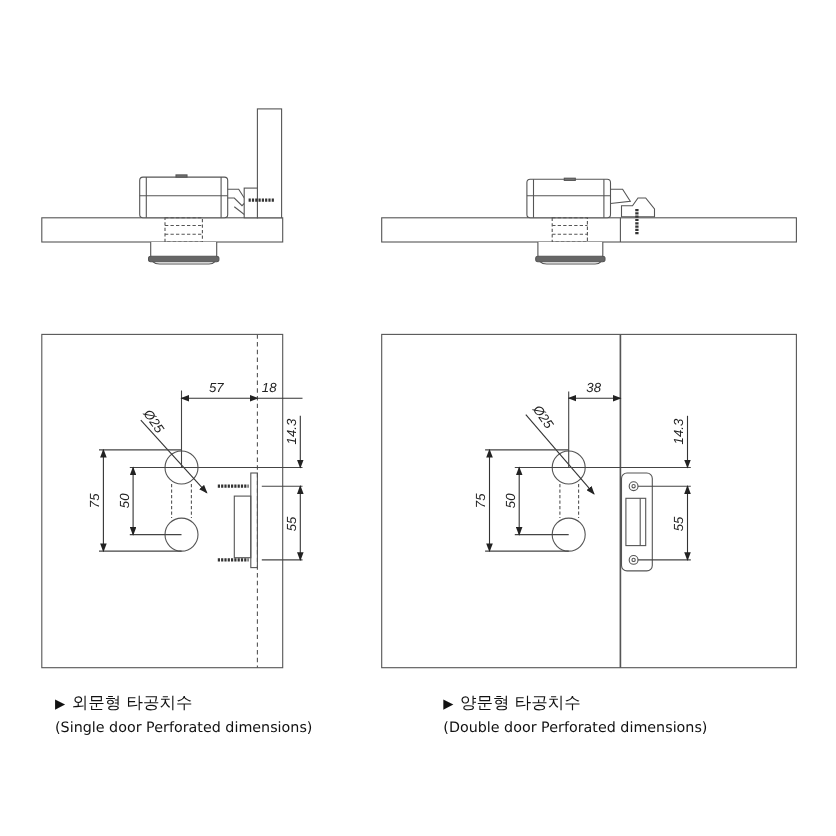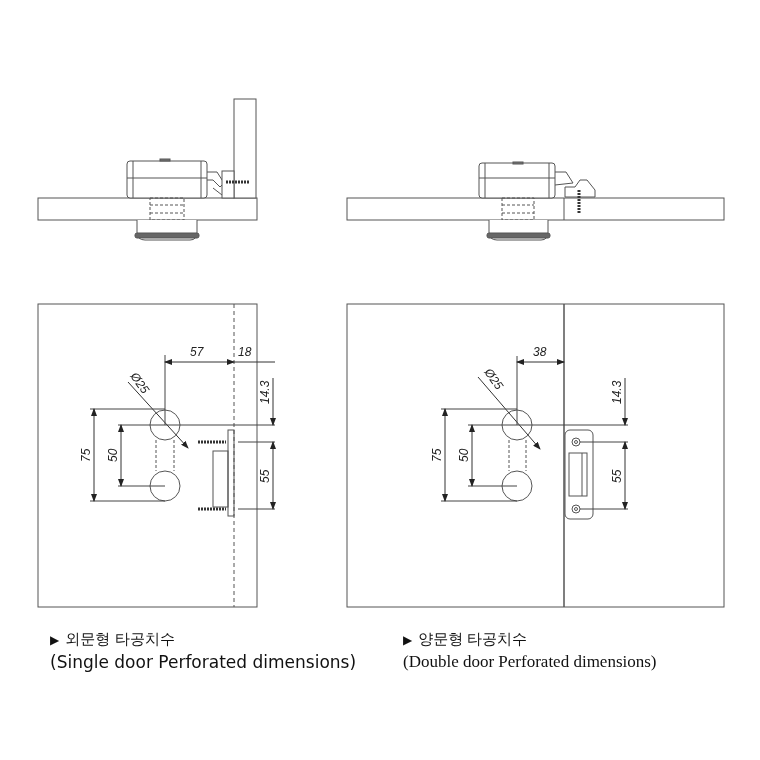--- a/index.html
+++ b/index.html
@@ -1,21 +1,21 @@
 <!DOCTYPE html>
 <html><head>
 <meta charset="utf-8">
 <style>
   html, body { margin:0; padding:0; background:#ffffff; }
   body { width:760px; height:760px; position:relative; overflow:hidden; font-family:"DejaVu Sans", sans-serif; }
   svg.drawing { position:absolute; left:0; top:0; }
   .dimtext { font-family:"Liberation Sans", sans-serif; font-style:italic; font-size:12px; fill:#222; }
   .caption { position:absolute; color:#111; font-family:"DejaVu Sans", sans-serif; }
   .caption .line1 { font-size:15px; line-height:22px; }
-  .caption .line2 { font-size:17px; line-height:22px; }
+  .caption .line2 { font-size:13px; line-height:22px; }
   .tri { font-size:12px; margin-right:6px; }
 </style>
 </head>
 <body>
 
 <svg class="drawing" width="760" height="760" viewBox="0 0 760 760">
   <defs>
     <marker id="arr" markerWidth="8" markerHeight="6" refX="7" refY="3" orient="auto" markerUnits="userSpaceOnUse">
       <path d="M0,0 L8,3 L0,6 z" fill="#222"></path>
     </marker>
@@ -152,16 +152,16 @@
   <text class="dimtext" transform="translate(468,462) rotate(-90)">50</text>
   <text class="dimtext" transform="translate(621,404) rotate(-90)">14.3</text>
   <text class="dimtext" transform="translate(621,483) rotate(-90)">55</text>
 </svg>
 
 <div class="caption" style="left:50px; top:628px;">
   <div class="line1"><span class="tri">▶</span><span>외문형 타공치수</span></div>
   <div class="line2">(Single door Perforated dimensions)</div>
 </div>
 
-<div class="caption" style="left:403px; top:628px;font-family:Liberation Serif, serif;">
+<div class="caption" style="left:403px; top:628px;">
   <div class="line1"><span class="tri">▶</span><span>양문형 타공치수</span></div>
   <div class="line2">(Double door Perforated dimensions)</div>
 </div>
 
 </body></html>

